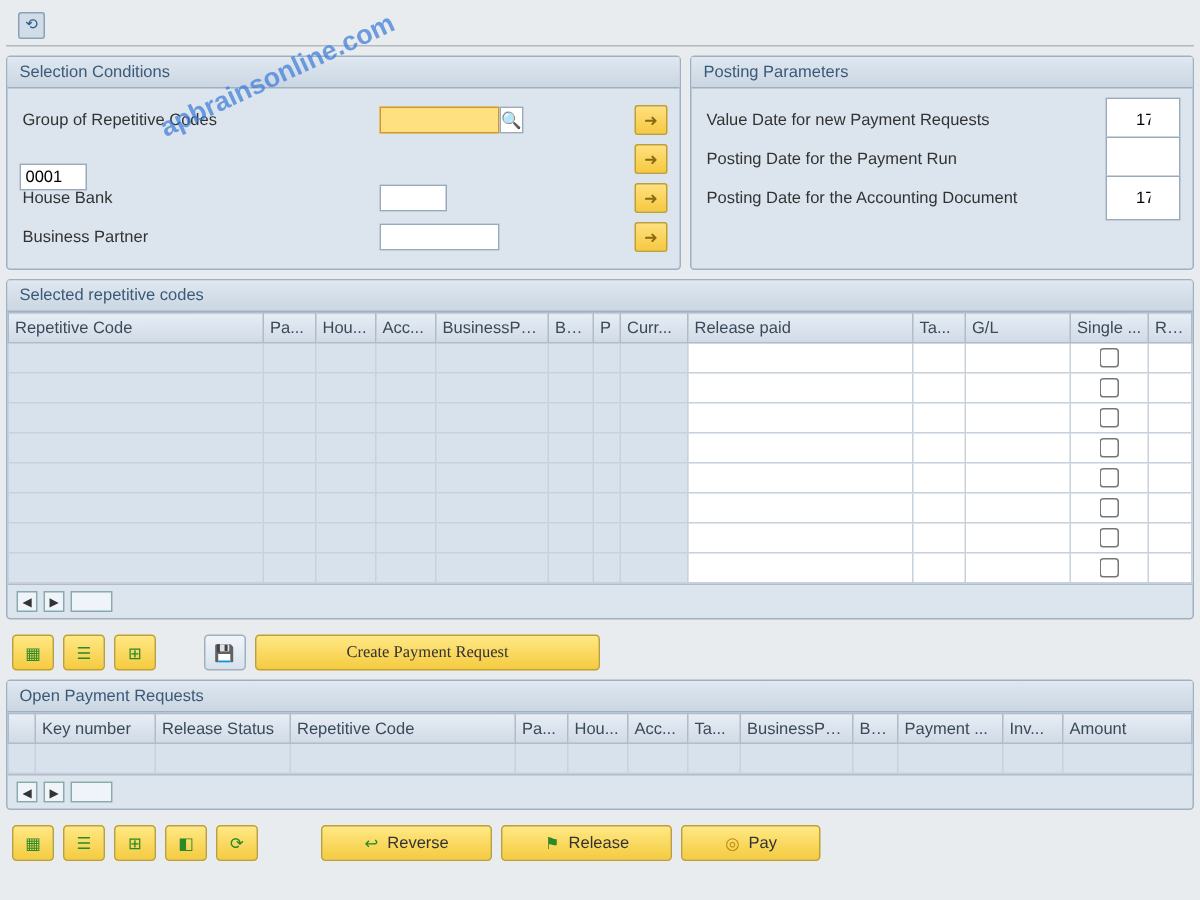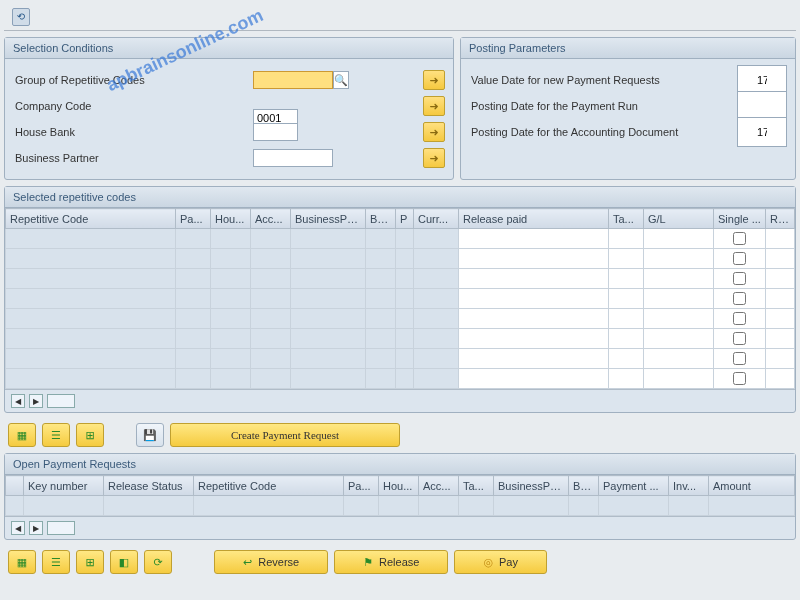--- a/index.html
+++ b/index.html
@@ -63,21 +63,20 @@
   <div class="panel selection-panel">
     <div class="panel-header">Selection Conditions</div>
     <div class="panel-body">
       <div class="field-row">
         <span class="field-label">Group of Repetitive Codes</span>
         <input class="field-input highlight" value="" style="">
         <span class="f4-btn">🔍</span>
         <span class="arrow-btn">➜</span>
       </div>
       <div class="field-row">
-        <span class="field-label">Company Code</span>
         <input class="field-input" style="width: 45px; margin-top: 24px;" value="0001">
         <span class="arrow-btn">➜</span>
       </div>
       <div class="field-row">
         <span class="field-label">House Bank</span>
         <input class="field-input" style="width: 45px;" value="">
         <span class="arrow-btn">➜</span>
       </div>
       <div class="field-row">
         <span class="field-label">Business Partner</span>

